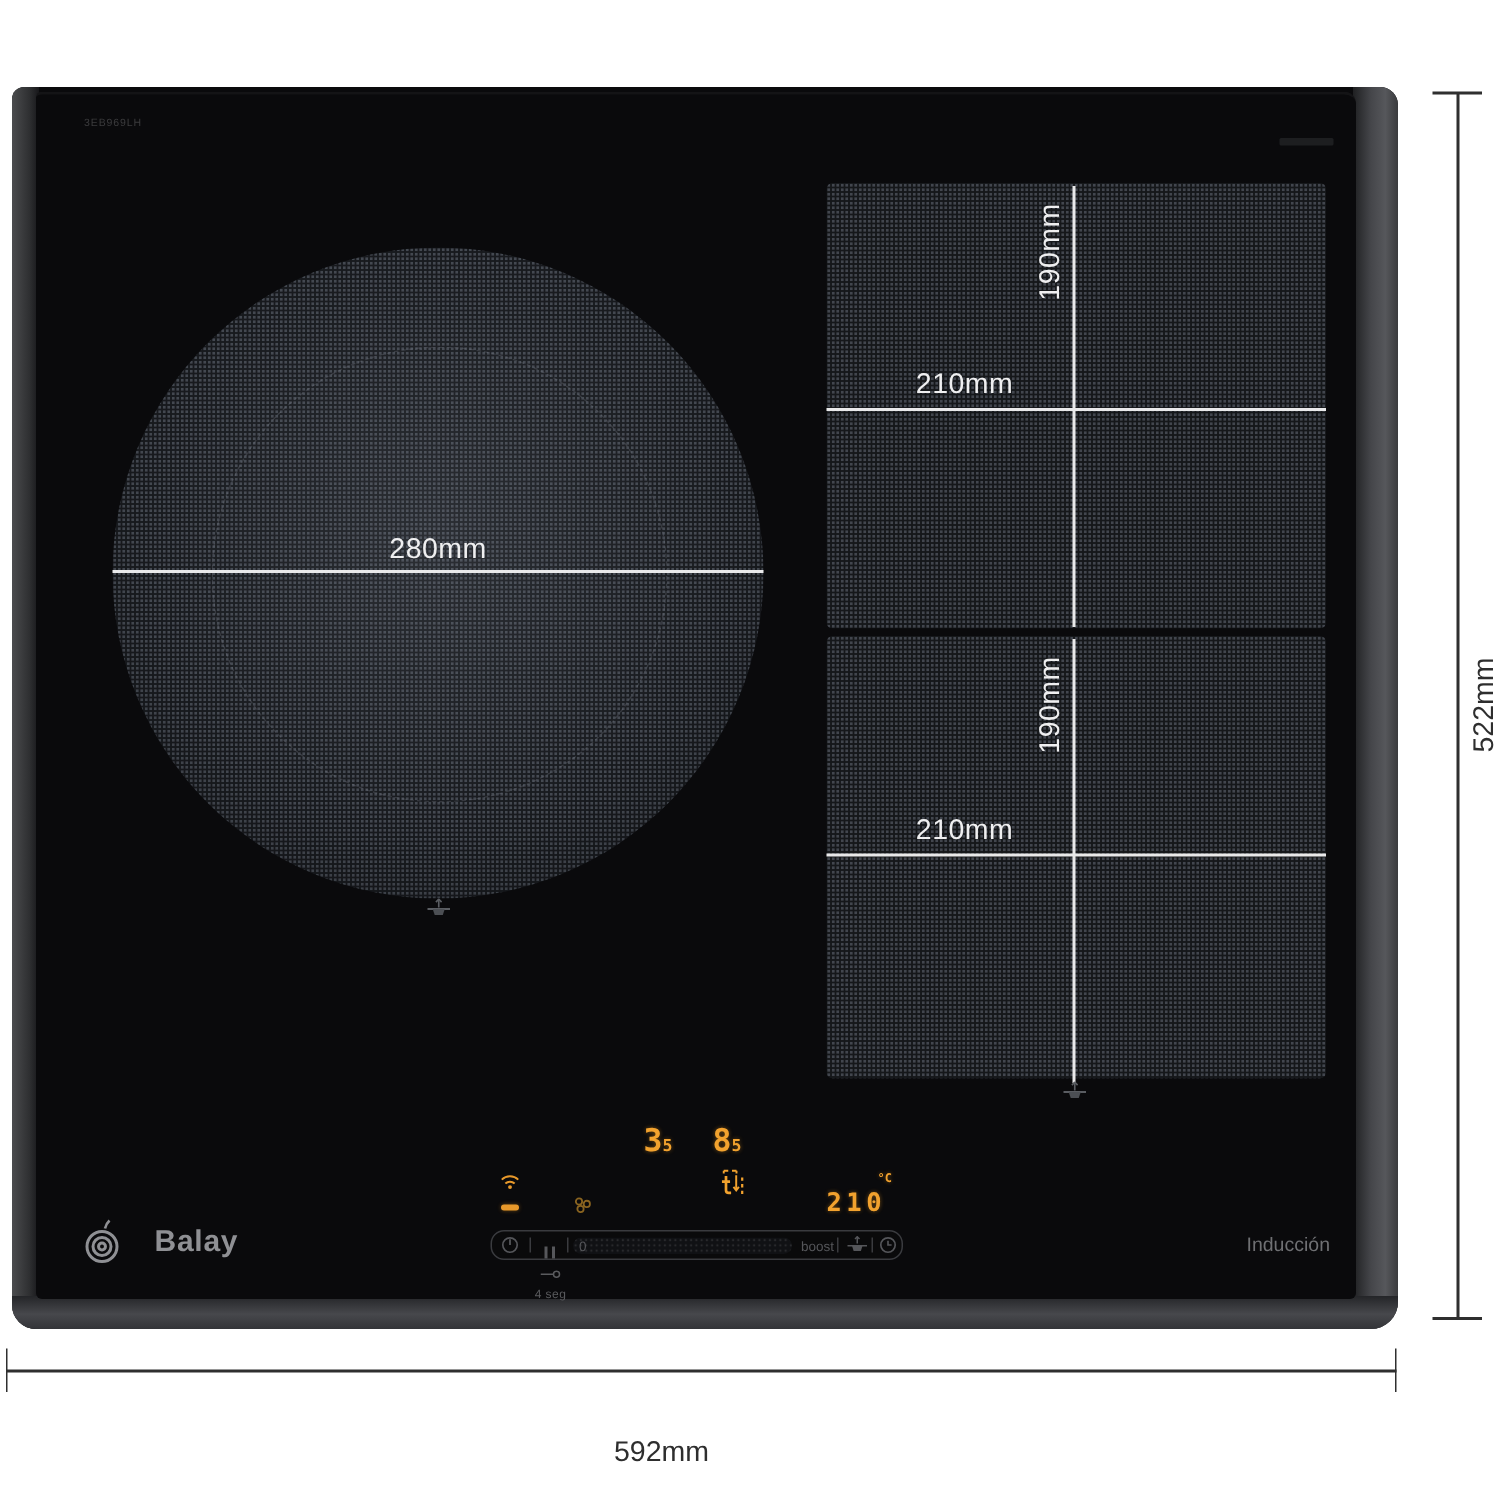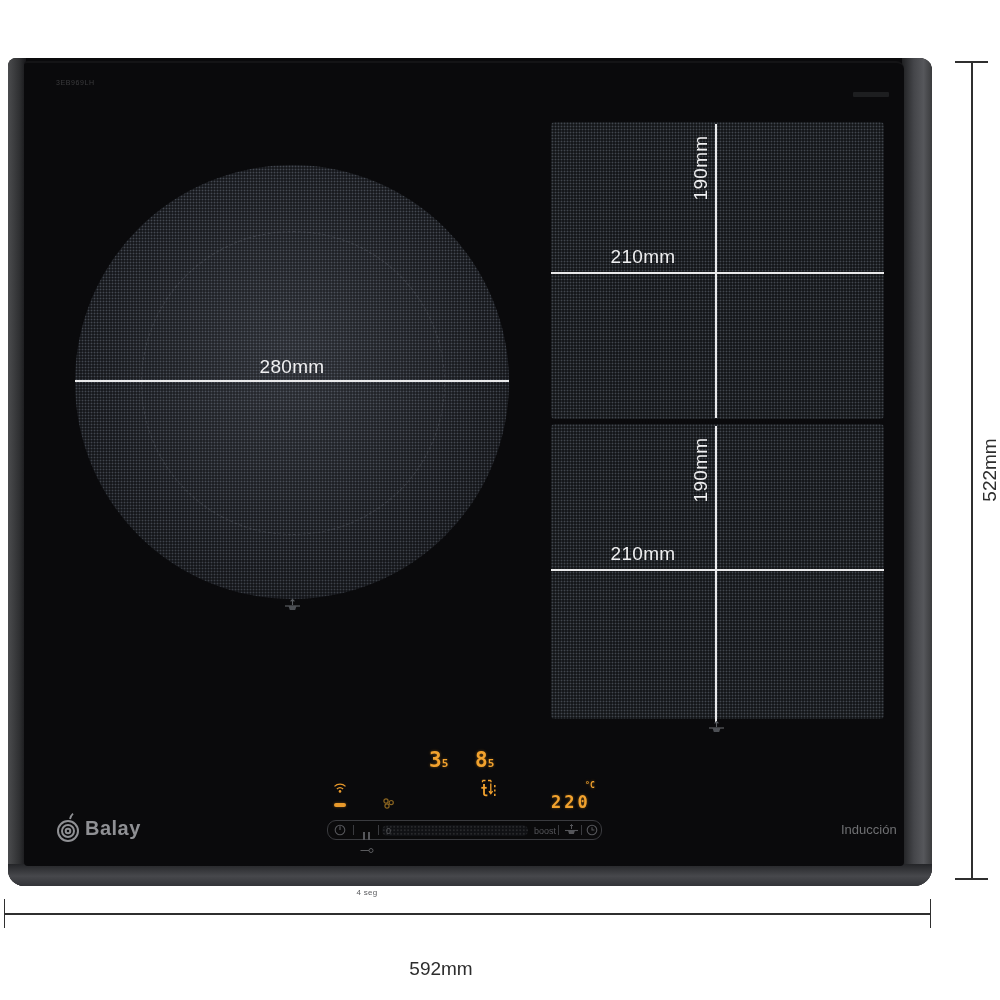--- a/index.html
+++ b/index.html
@@ -70,29 +70,29 @@
     position:absolute;border:1px solid #3a3b3f;border-radius:9px;background:rgba(10,10,12,0.2);
   }
   .strip .divider{position:absolute;top:4px;width:1px;height:10px;background:#3a3b3f;}
   .pause-bars span{display:inline-block;width:2px;height:8px;background:#56575b;margin:0 1.5px;}
   .slider-dots{
     border-radius:6px;background-color:#101114;
     background-image:radial-gradient(rgba(255,255,255,0.10) 0.8px,transparent 0.95px);
     background-size:3.5px 3.5px;
   }
   .panel-gray{color:#55565a;font-size:9px;}
-  .hint{color:#5a5b5e;font-size:8px;letter-spacing:0.3px;margin-top:30px;}
+  .hint{color:#5a5b5e;font-size:8px;letter-spacing:0.3px;}
   .pairing-dash{background:var(--led-dim);border-radius:2px;box-shadow:0 0 3px rgba(240,155,30,0.4);}
 
   
   .model-text{color:#3b3b3d;font-size:7px;letter-spacing:0.6px;}
   .serial-mark{background:#1d1e20;border-radius:1px;}
-  .brand-row{display:flex;align-items:center;gap:4px;}
+  .brand-row{display:flex;align-items:center;gap:22px;}
   .brand-text{color:#8f9094;font-size:20px;font-weight:bold;letter-spacing:0.5px;}
-  .tech-text{color:#6f7073;font-size:13px;margin-left:10px;}
+  .tech-text{color:#6f7073;font-size:13px;}
 </style>
 </head>
 <body>
 
 <div class="stage">
 
   <div class="hob">
     <div class="bevel-left"></div>
     <div class="bevel-right"></div>
     <div class="bevel-bottom"></div>
@@ -156,21 +156,21 @@
       <path d="M5.5 3.5 h3 M11 3.5 h3 M5.5 3.5 v1.8 M14 3.5 v1.8"></path>
       <path d="M7 7 v9.5 q0 1.8 1.8 1.8 h1.6" stroke-width="1.8"></path>
       <path d="M4.3 10.8 h5.4" stroke-width="1.8"></path>
       <line x1="13.8" y1="6.5" x2="13.8" y2="16"></line>
       <path d="M12 14.2 L13.8 16.6 L15.6 14.2"></path>
       <path d="M17.8 8 v2.2 M17.8 12.4 v2.2 M17.8 16.8 v2.2" stroke-width="1.5"></path>
     </g>
   </svg>
 
   <div class="temp-wrap led" style="left:551px;top:792px;">
-    <span class="temp-val">220</span>
+    <span class="temp-val">210</span>
     <span class="temp-unit">°C</span>
   </div>
 
   <div class="strip" style="left:327px;top:820px;width:273px;height:18px;">
     <svg class="abs" style="left:6px;top:3px;" width="12" height="12" viewBox="0 0 12 12">
       <circle cx="6" cy="6" r="4.8" fill="none" stroke="#55565a" stroke-width="1.1"></circle>
       <line x1="6" y1="2.2" x2="6" y2="6" stroke="#55565a" stroke-width="1.2"></line>
     </svg>
     <div class="divider" style="left:25px;"></div>
     <div class="abs pause-bars" style="left:33px;top:5px;">

